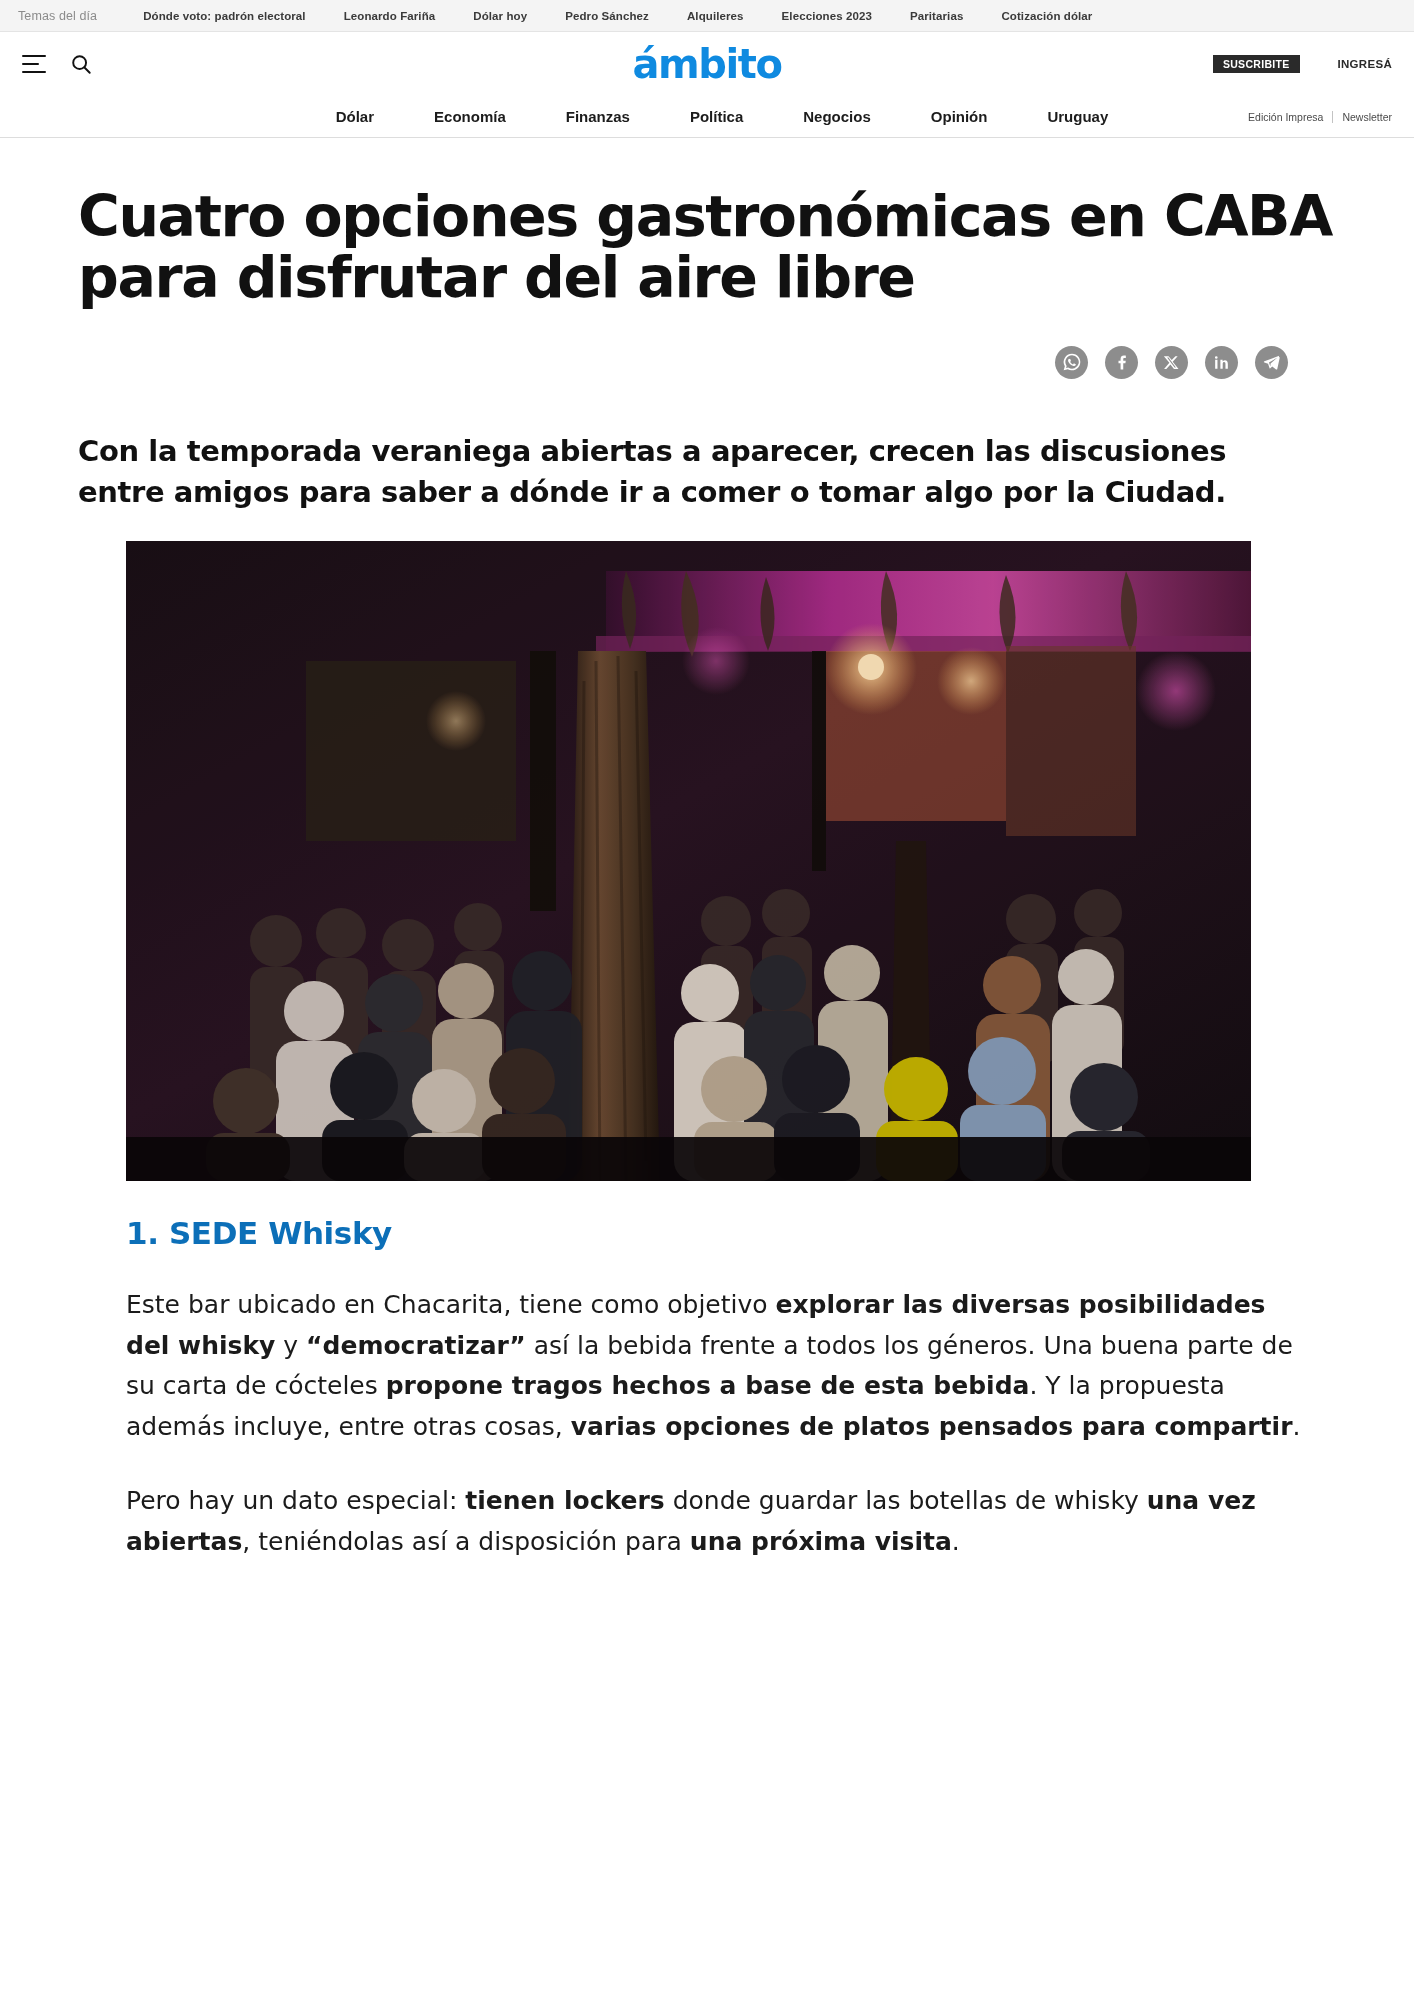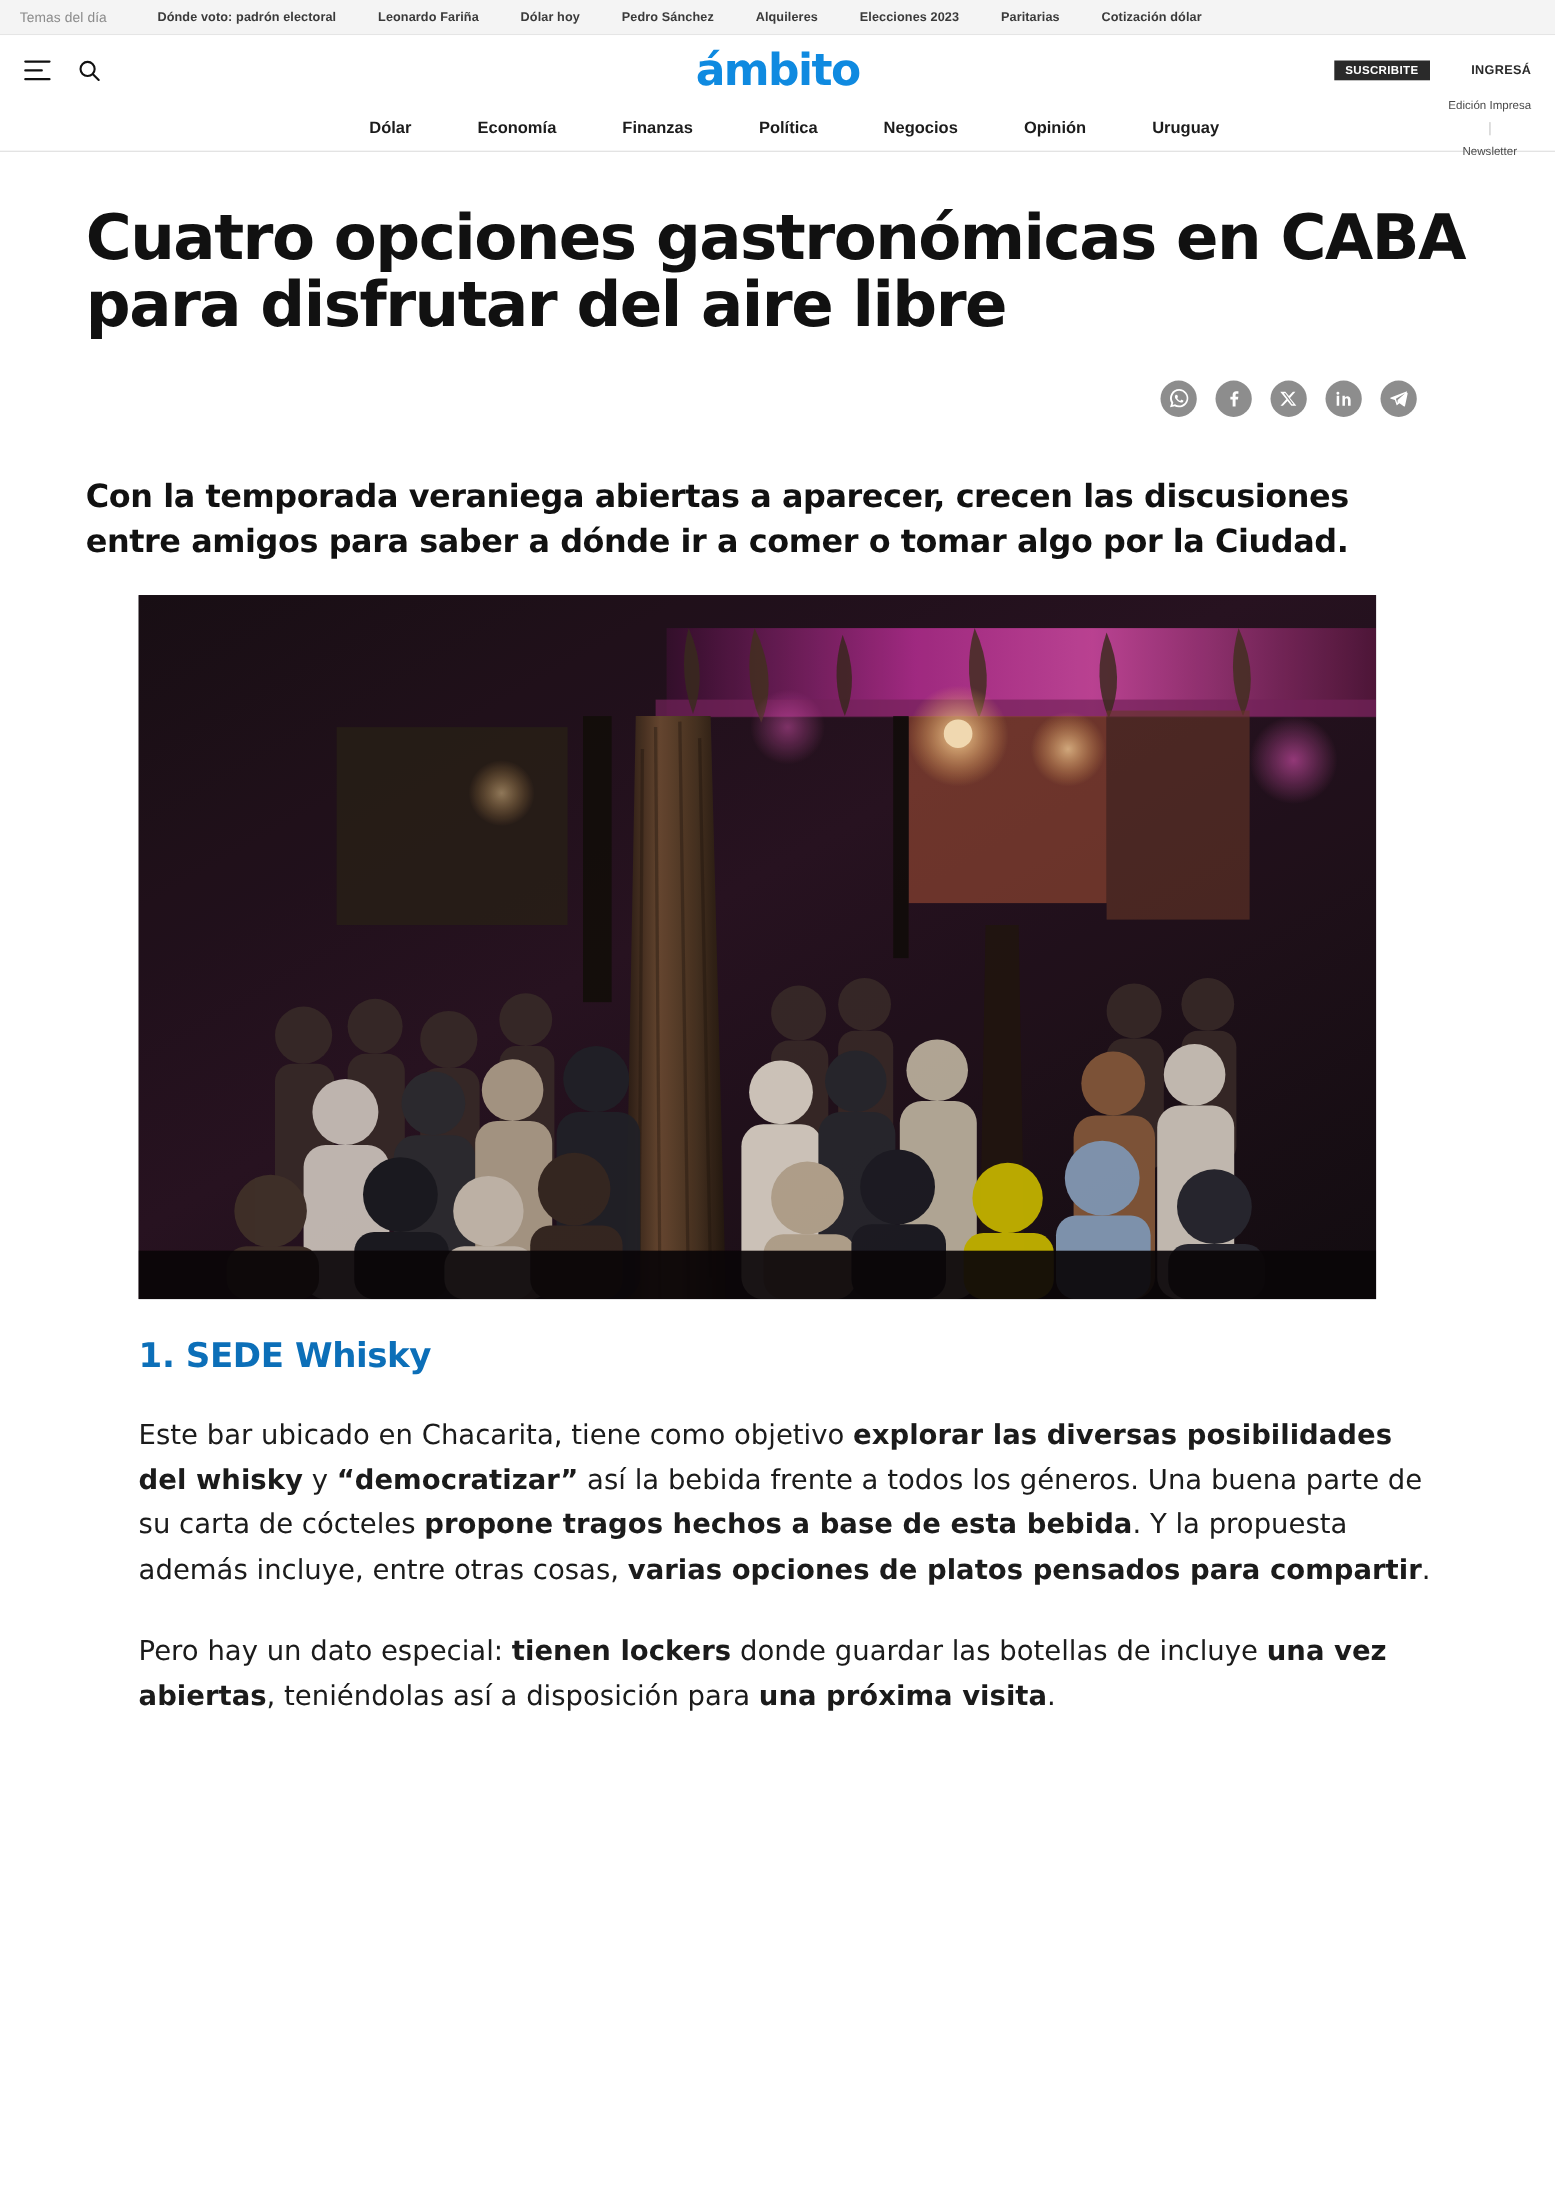--- a/index.html
+++ b/index.html
@@ -146,21 +146,20 @@
     text-decoration: none;
   }
   .nav-right {
     position: absolute;
     right: 22px;
     display: flex;
     align-items: center;
     gap: 9px;
     font-size: 10.5px;
     color: #4a4a4a;
-    flex-direction: column;
   }
   .nav-right a { color: #4a4a4a; text-decoration: none; }
   .nav-sep { width: 1px; height: 12px; background: #c3c3c3; display: inline-block; }
 
   
   .article {
     padding: 0 78px;
     max-width: 1414px;
   }
   h1.headline {
@@ -496,15 +495,15 @@
 
       <rect x="0" y="596" width="1125" height="44" fill="#0b0709" opacity=".92"></rect>
       <rect x="0" y="0" width="1125" height="640" fill="#000" opacity=".06"></rect>
     </svg>
   </figure>
 
   <h2 class="section-title">1. SEDE Whisky</h2>
 
   <p class="body-text"><span>Este bar ubicado en Chacarita, tiene como objetivo </span><b>explorar las diversas posibilidades del whisky</b><span> y </span><b>“democratizar”</b><span> así la bebida frente a todos los géneros. Una buena parte de su carta de cócteles </span><b>propone tragos hechos a base de esta bebida</b><span>. Y la propuesta además incluye, entre otras cosas, </span><b>varias opciones de platos pensados para compartir</b><span>.</span></p>
 
-  <p class="body-text"><span>Pero hay un dato especial: </span><b>tienen lockers</b><span> donde guardar las botellas de incluye </span><b>una vez abiertas</b><span>, teniéndolas así a disposición para </span><b>una próxima visita</b><span>.</span></p>
+  <p class="body-text"><span>Pero hay un dato especial: </span><b>tienen lockers</b><span> donde guardar las botellas de whisky </span><b>una vez abiertas</b><span>, teniéndolas así a disposición para </span><b>una próxima visita</b><span>.</span></p>
 
 </div>
 
 </body></html>

